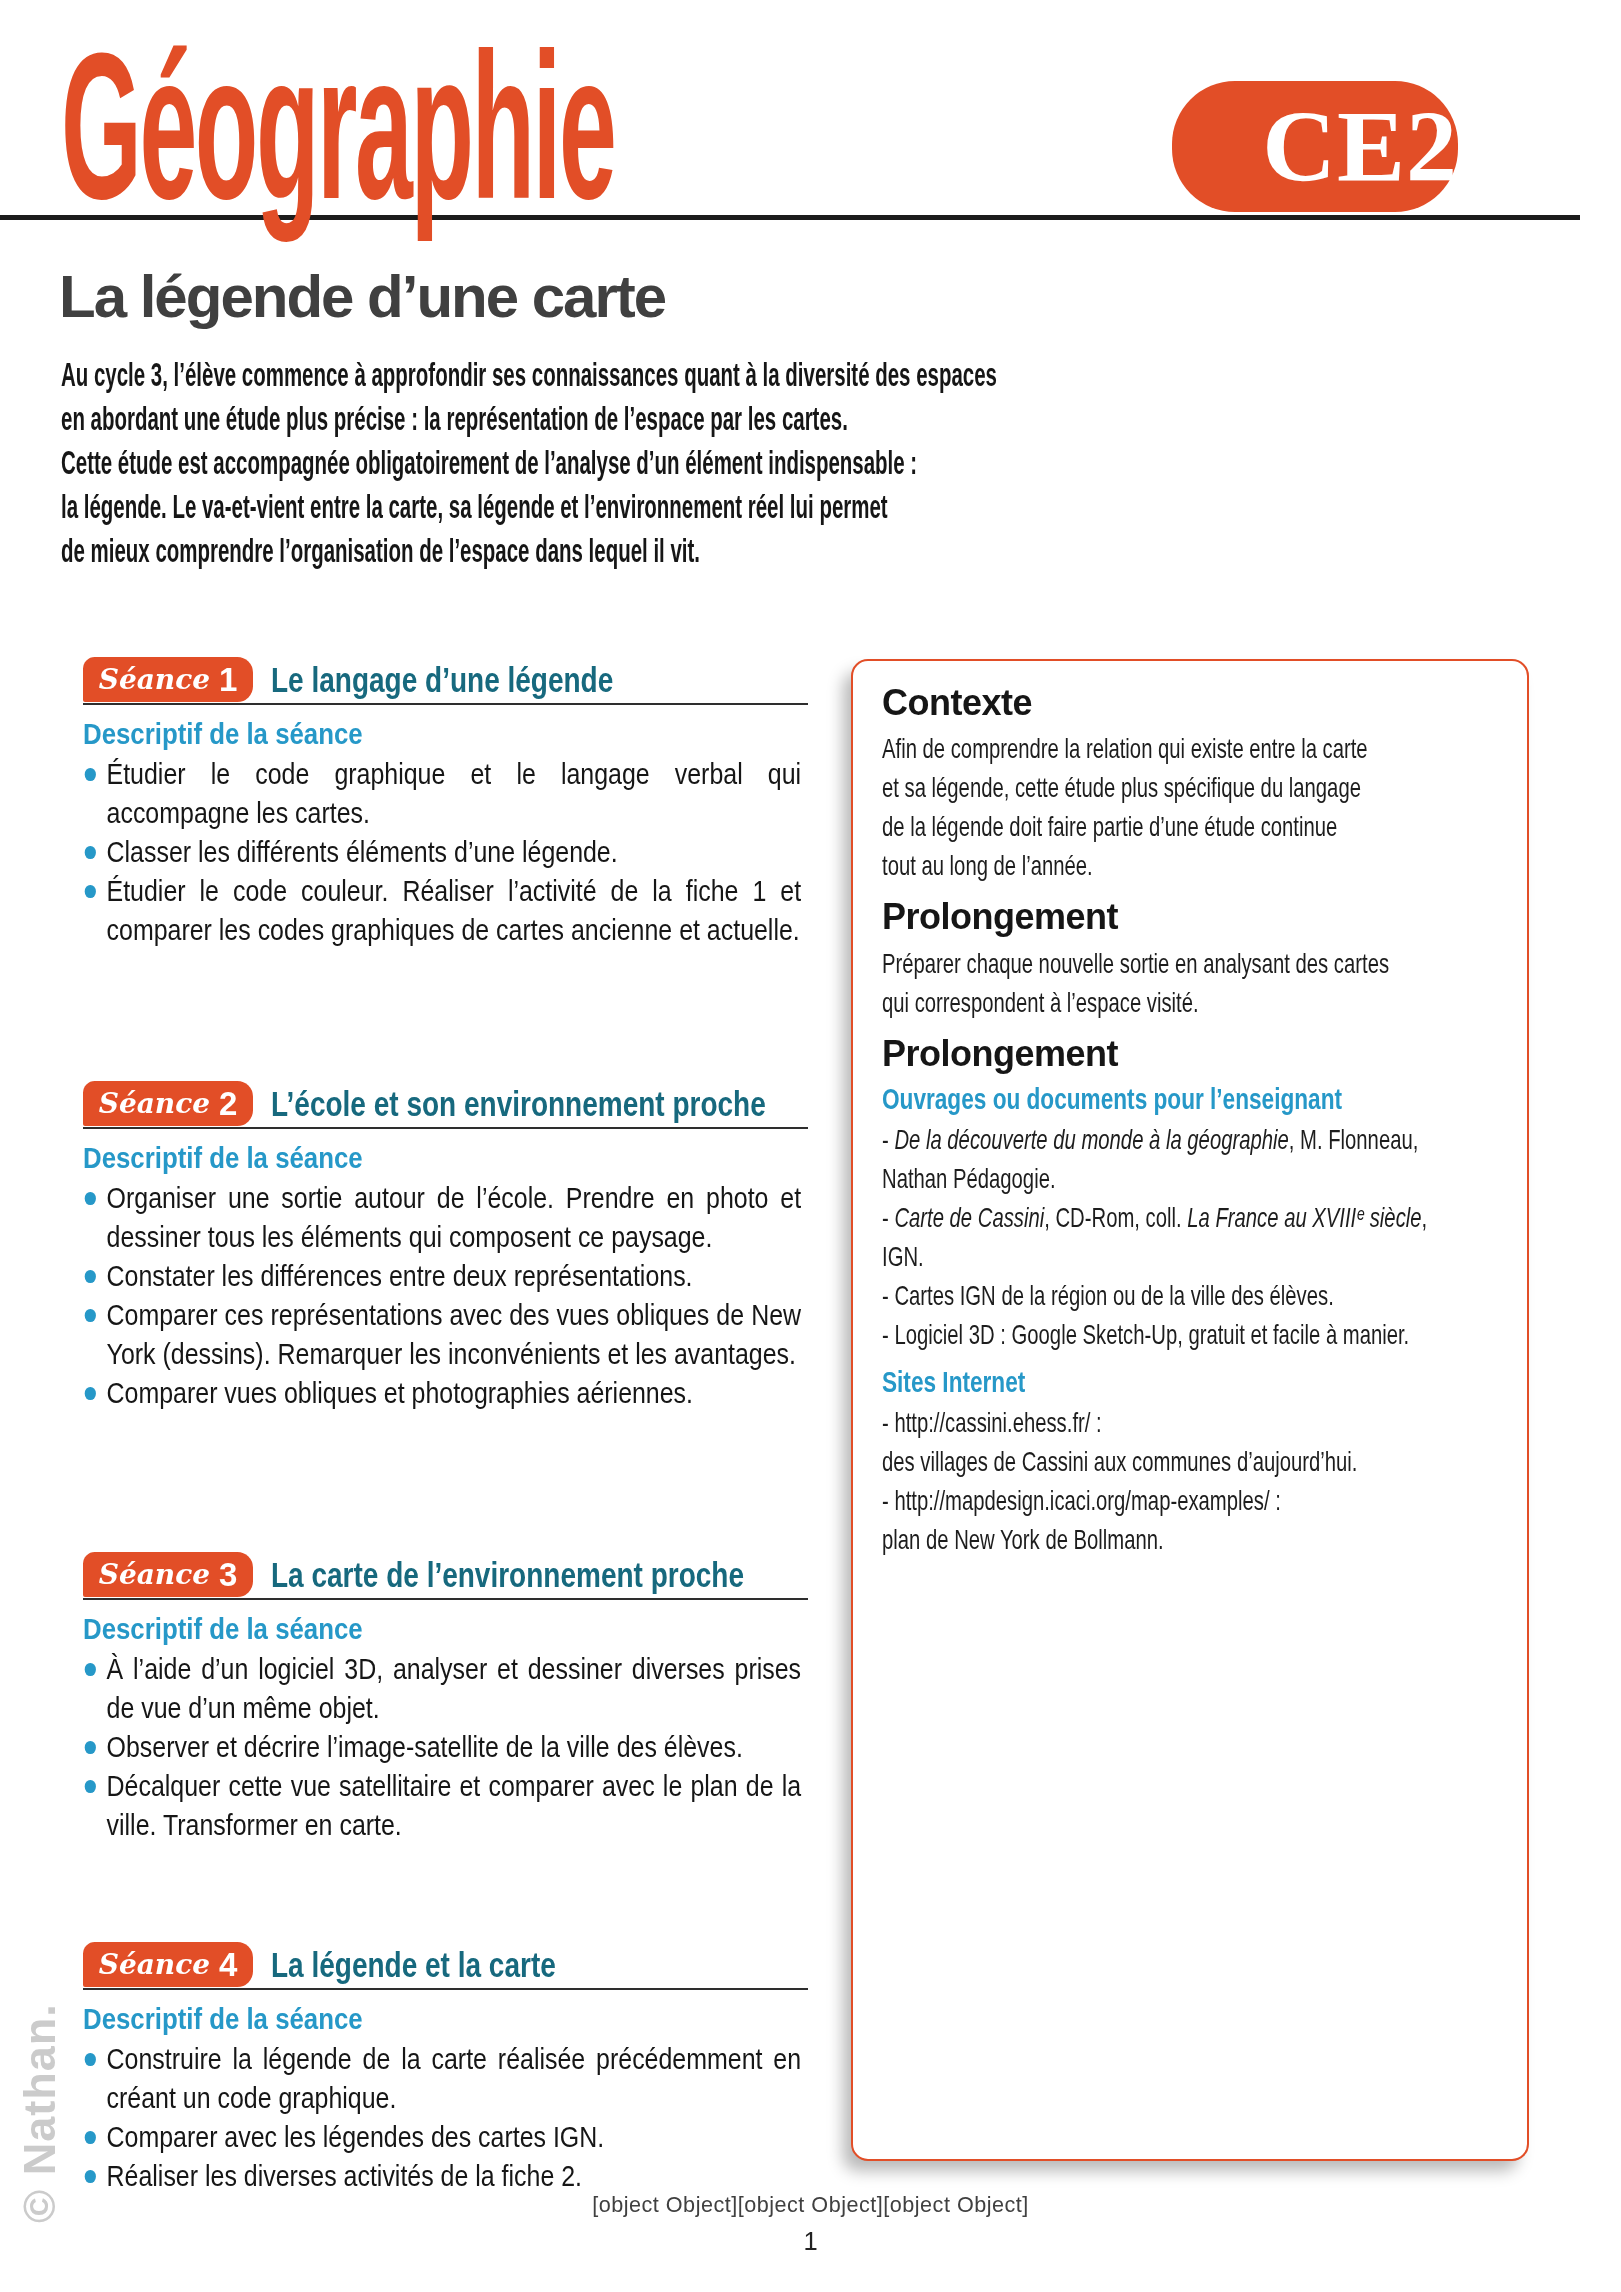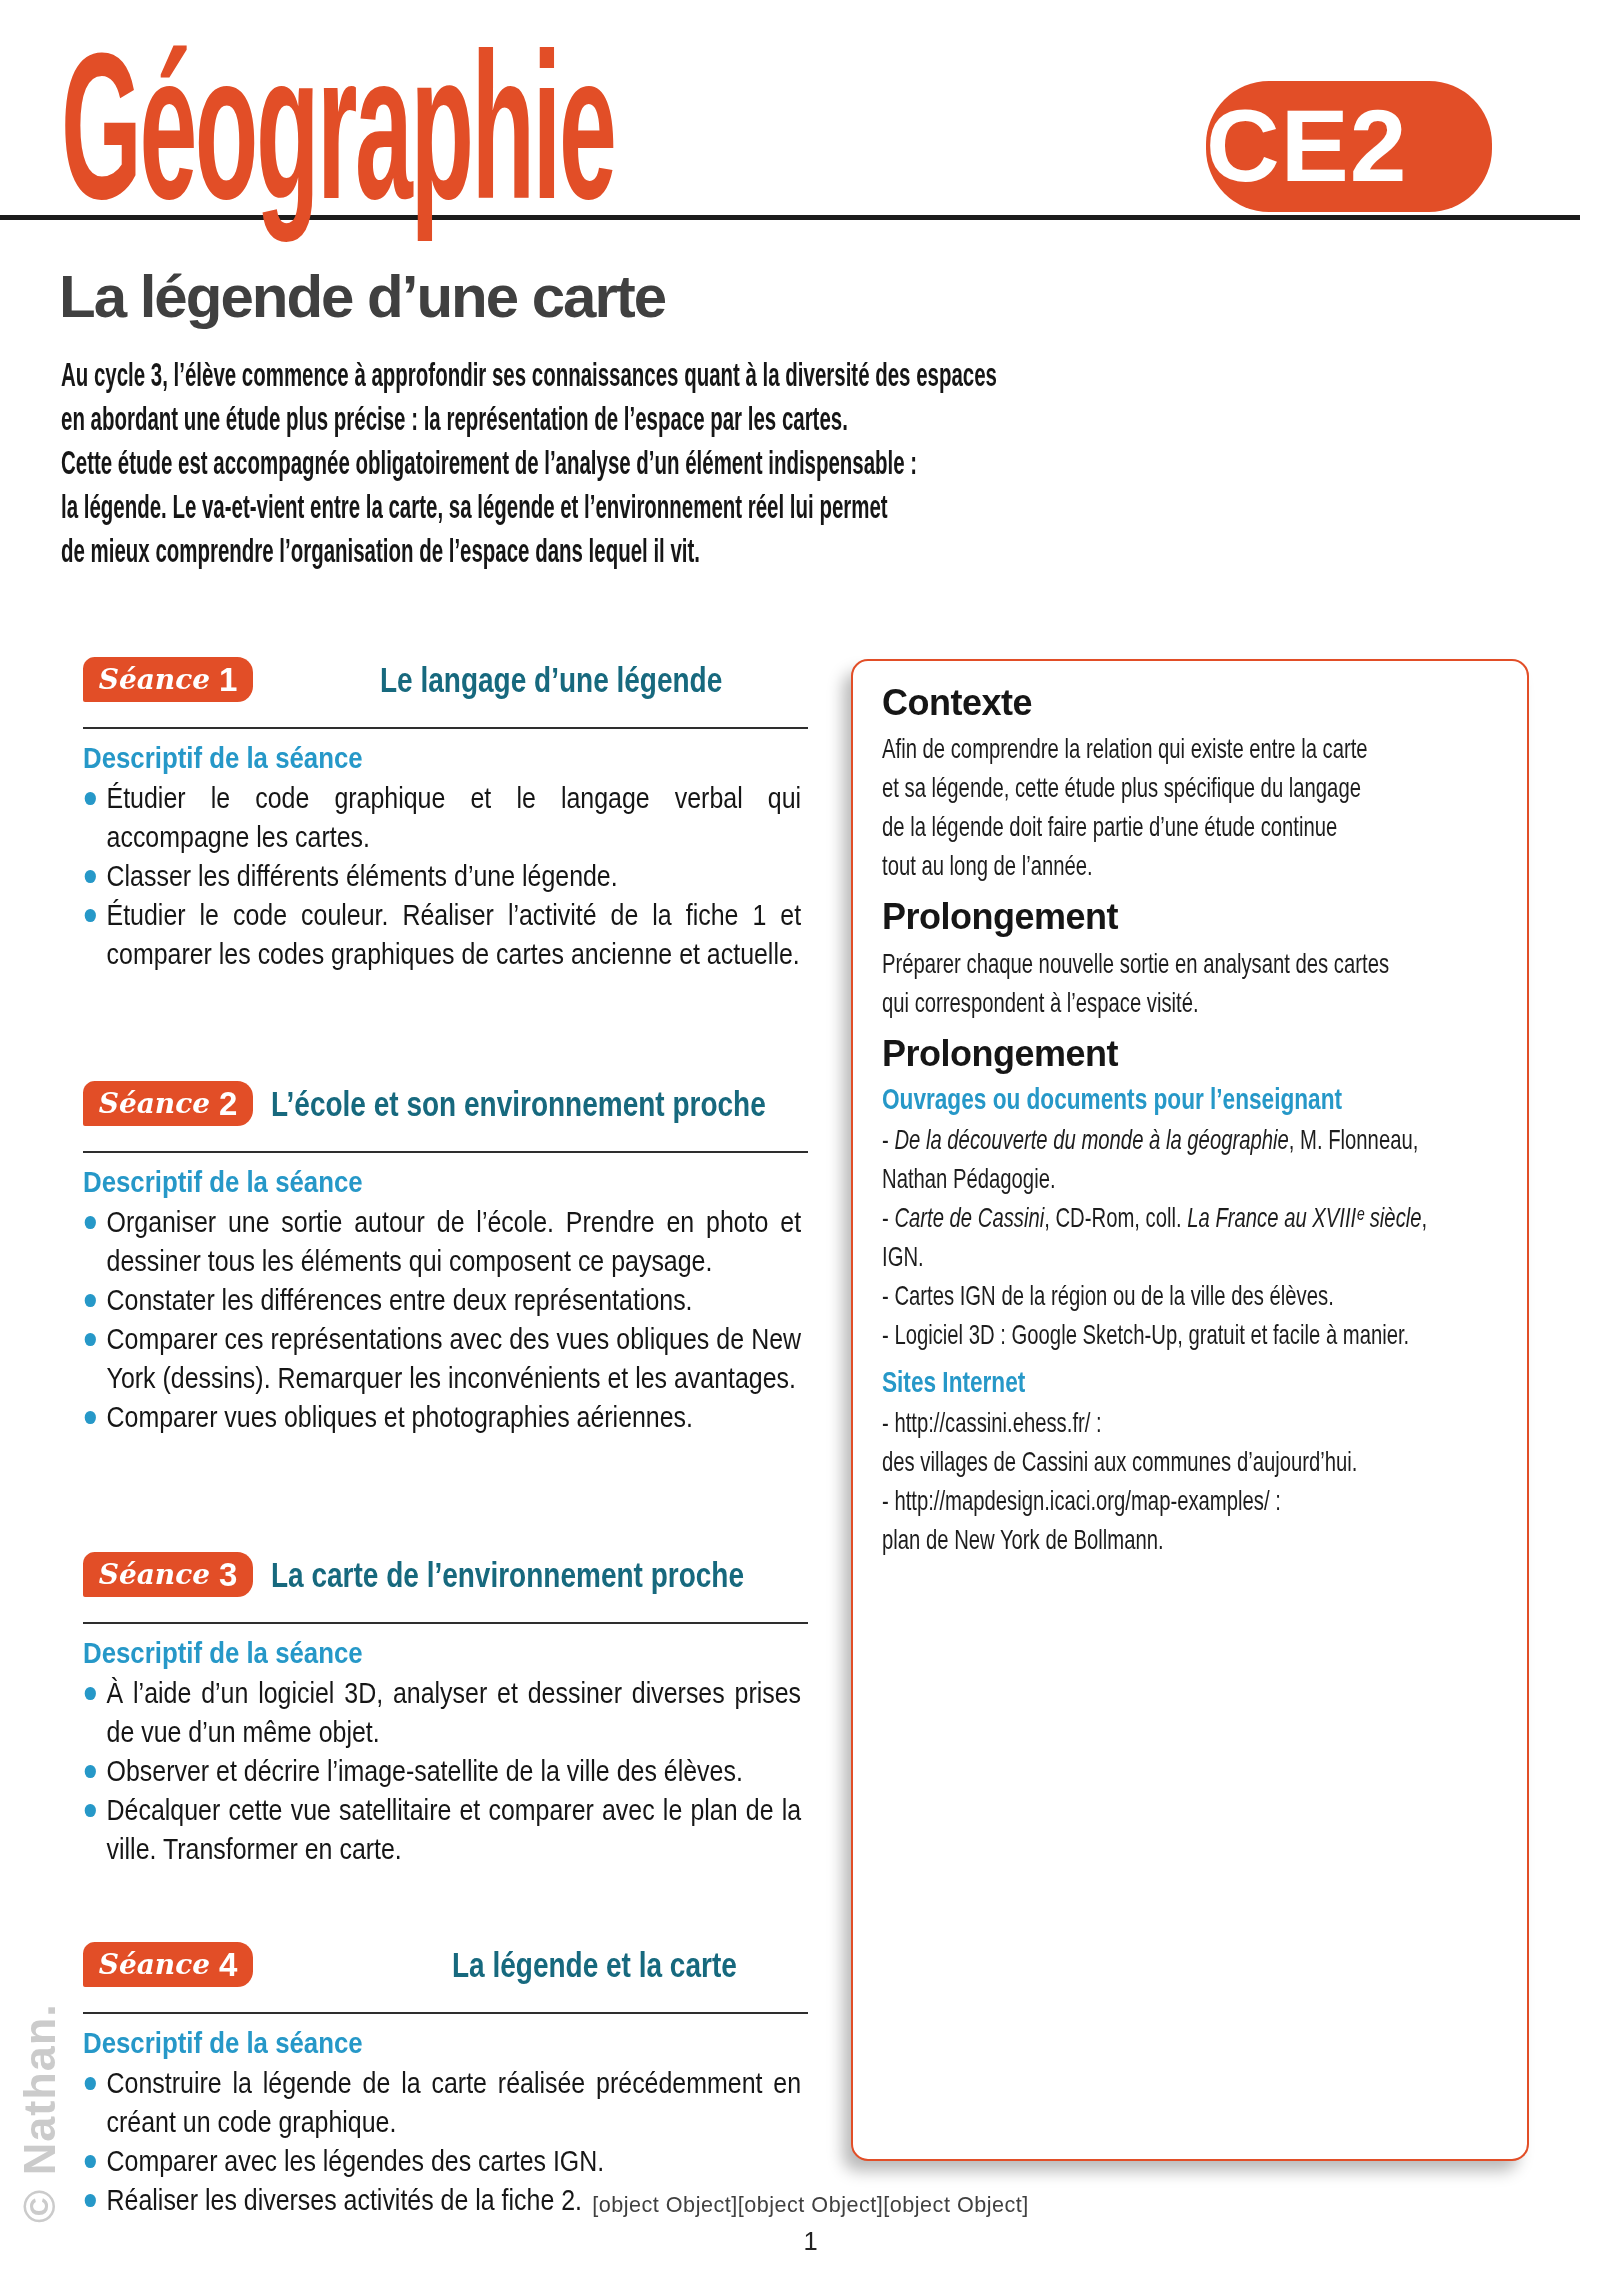--- a/index.html
+++ b/index.html
@@ -10,41 +10,41 @@
   
   .subject{
     position:absolute;left:61px;top:21.6px;z-index:2;
     font-size:208px;line-height:1;font-weight:bold;letter-spacing:-4.9px;
     color:var(--orange,#e24e27);transform:scaleX(.5);transform-origin:0 0;white-space:nowrap;
   }
   .rule{
     position:absolute;left:0;top:215px;width:1621px;height:4.9px;background:#1c1c1c;z-index:1;
   }
   .level-badge{
-    position:absolute;left:1206px;top:81px;width:286px;height:131px;z-index:2;
+    position:absolute;left:1172px;top:81px;width:286px;height:131px;z-index:2;
     background:var(--orange,#e24e27);border-radius:63px;
-    display:flex;align-items:center;justify-content:flex-start;
+    display:flex;align-items:center;justify-content:flex-end;font-family:Liberation Serif, serif;
   }
   .level-badge span{color:#ffffff;font-weight:bold;font-size:102px;letter-spacing:1px;}
   .page-title{
     position:absolute;left:59px;top:225px;z-index:2;
     font-size:60px;line-height:1.05;font-weight:bold;letter-spacing:-2px;color:#404040;white-space:nowrap;
   }
   .intro{
     position:absolute;left:61px;top:353px;
     font-size:33px;line-height:44px;font-weight:bold;color:#161616;
     transform:scaleX(.62);transform-origin:0 0;
   }
   .intro div{white-space:nowrap;}
   
   .seance{position:absolute;left:83px;width:725px;}
   .s1{top:657px;} .s2{top:1081px;} .s3{top:1552px;} .s4{top:1942px;}
   .seance-head{
     display:flex;align-items:center;gap:17.6px;
-    border-bottom:2.9px solid #2e2e2e;padding-bottom:25px;justify-content:space-between;
+    border-bottom:2.9px solid #2e2e2e;padding-bottom:1px;
   }
   .seance-badge{
     background:var(--orange,#e24e27);border-radius:11.8px 15.7px 15.7px 2px;
     height:45px;padding:0 15.7px;display:flex;align-items:baseline;gap:8.8px;
     align-items:center;flex:0 0 auto;
   }
   .seance-badge .lbl{
     font-family:"DejaVu Serif", serif;font-style:italic;font-weight:bold;
     color:#ffffff;font-size:28px;line-height:1;
   }

